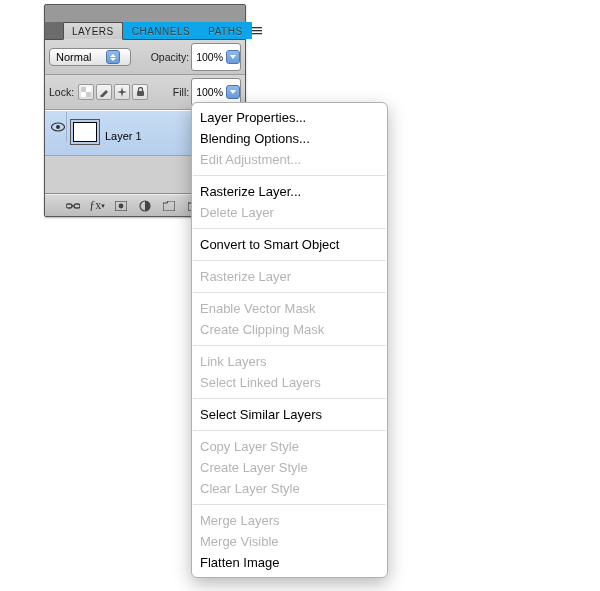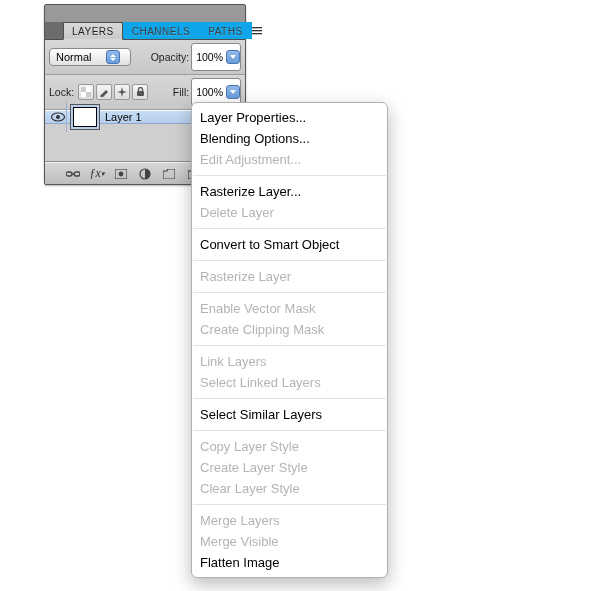--- a/index.html
+++ b/index.html
@@ -117,26 +117,26 @@
   .lock-icon {
     width:16px;height:16px;
     border:1px solid #999;
     background: linear-gradient(#f5f5f5,#ddd);
     border-radius:2px;
     display:flex;align-items:center;justify-content:center;
     font-size:9px;color:#444;
   }
   .layer-list { background:#cfcfcf; }
   .layer-row {
-    display:flex;align-items:center;
+    display:flex;align-items:flex-end;
     background: linear-gradient(#c7dcf4, #b7cfed);
     border-top:1px solid #fff;
     border-bottom:1px solid #8da8c9;
-    height:14px;
-    padding:0 4px;
+    height:46px;
+    padding:13px 4px;
   }
   .vis-col {
     width:18px;height:30px;
     display:flex;align-items:center;justify-content:center;
     border-right:1px solid #9ab0cc;
   }
   .thumb {
     width:24px;height:20px;background:#fff;
     border:1px solid #000;margin:0 8px 0 6px;
     box-shadow: 0 0 0 2px #b7cfed, 0 0 0 3px #555;
@@ -250,21 +250,21 @@
   </div>
 
   <div class="footer">
     <div class="f-icon">
         <svg width="14" height="8">
           <rect x="0" y="2" width="6" height="4" rx="2" fill="none" stroke="#444" stroke-width="1.3"></rect>
           <rect x="8" y="2" width="6" height="4" rx="2" fill="none" stroke="#444" stroke-width="1.3"></rect>
           <line x1="5" y1="4" x2="9" y2="4" stroke="#444" stroke-width="1.3"></line>
         </svg>
       </div>
-    <div class="f-icon" style="font-style:italic;font-family:serif;font-size:12px">ƒx<span style="font-size:7px">▾</span></div>
+    <div class="f-icon" style="font-family:serif;font-size:12px">ƒx<span style="font-size:7px">▾</span></div>
     <div class="f-icon">
         <svg width="12" height="10">
           <rect x="0" y="0" width="12" height="10" fill="none" stroke="#444" stroke-width="1.2"></rect>
           <circle cx="6" cy="5" r="2.4" fill="#444"></circle>
         </svg>
       </div>
     <div class="f-icon">
         <svg width="12" height="12">
           <circle cx="6" cy="6" r="5" fill="none" stroke="#444" stroke-width="1.2"></circle>
           <path d="M6 1 A5 5 0 0 1 6 11 Z" fill="#444"></path>

